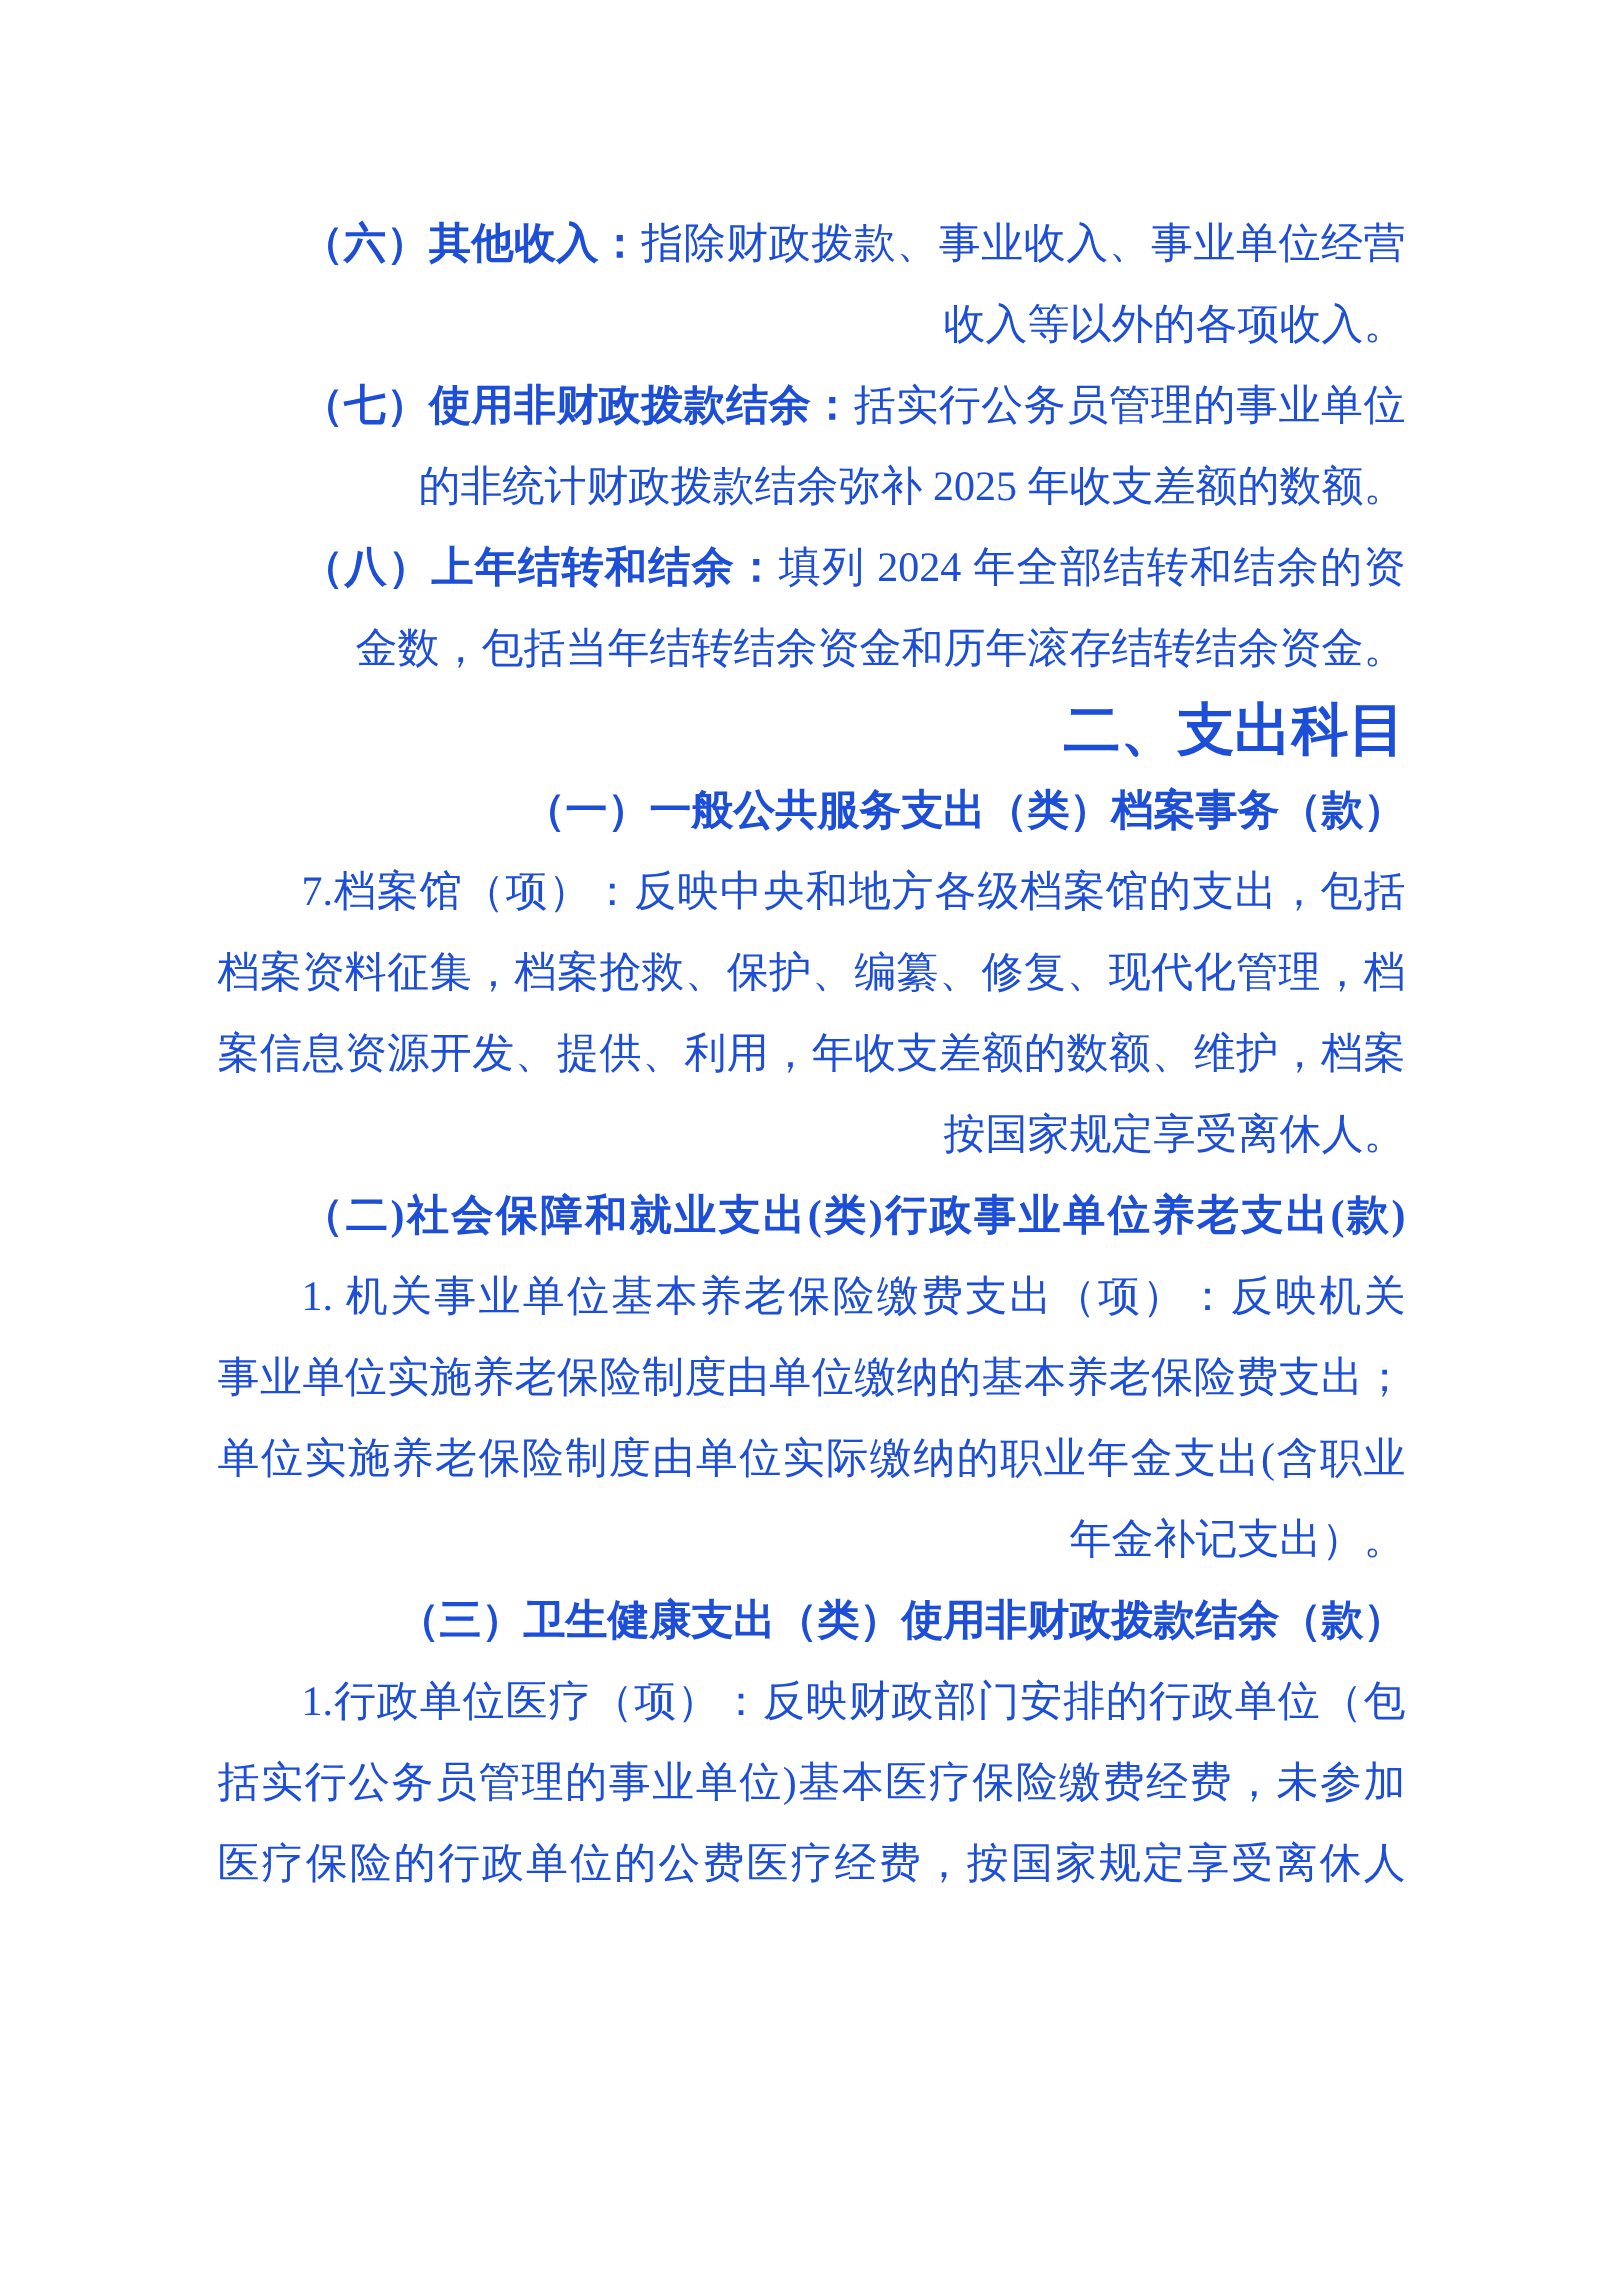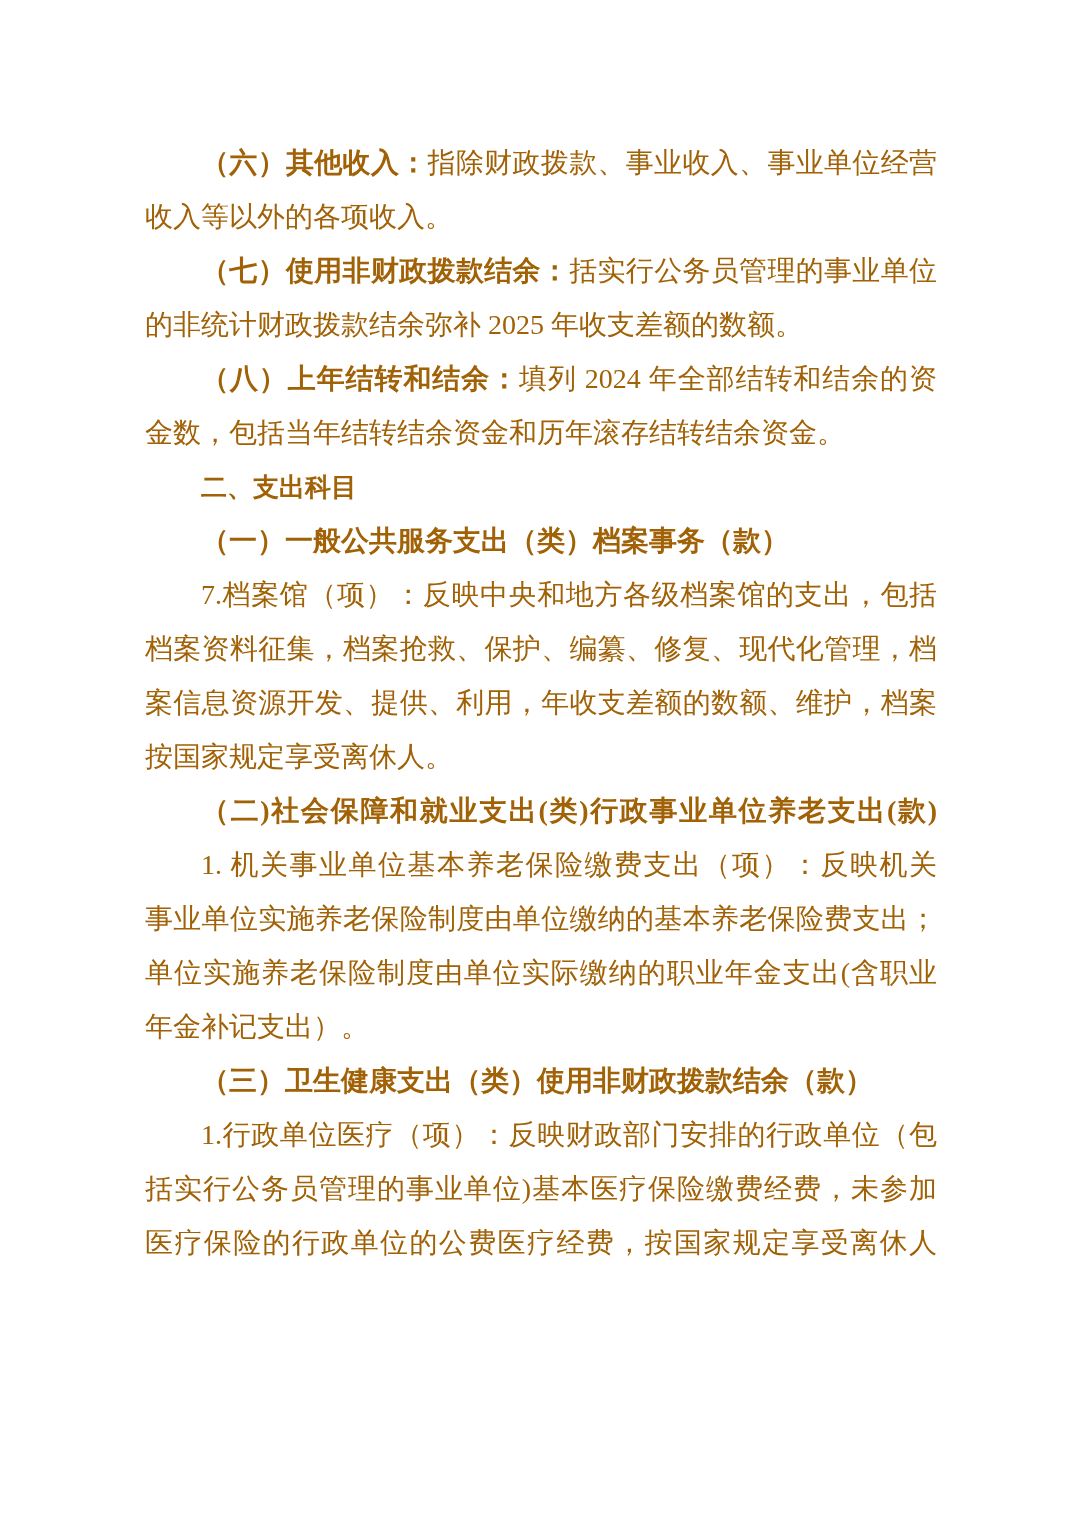--- a/index.html
+++ b/index.html
@@ -8,40 +8,40 @@
     width:1074px;
     height:1520px;
     background:#ffffff;
     overflow:hidden;
   }
   .content{
     position:absolute;
     left:145px;
     top:136px;
     width:792px;
-    color:#a16207;
+    color:#1d4ed8;
     font-family:"Liberation Serif","DejaVu Serif",serif;
     font-size:28px;
   }
   .line{
     height:54px;
     line-height:54px;
     overflow:hidden;
-    text-align:left;
+    text-align:right;
   }
   .line.just{
     text-align:justify;
     text-align-last:justify;
   }
   .line.indent{text-indent:56px;}
   .seg.bold{font-weight:bold;}
   .heading-sans{
     font-family:"Liberation Sans","DejaVu Sans",sans-serif;
     font-weight:bold;
-    font-size:26px;
+    font-size:38px;
   }
   .heading-serif{font-weight:bold;}
 </style>
 </head>
 <body>
 
 <div class="page">
   <div class="content">
       <div class="line body indent just"><span class="seg bold">（六）其他收入：</span><span class="seg">指除财政拨款、事业收入、事业单位经营</span></div>
       <div class="line body"><span class="seg">收入等以外的各项收入。</span></div>

